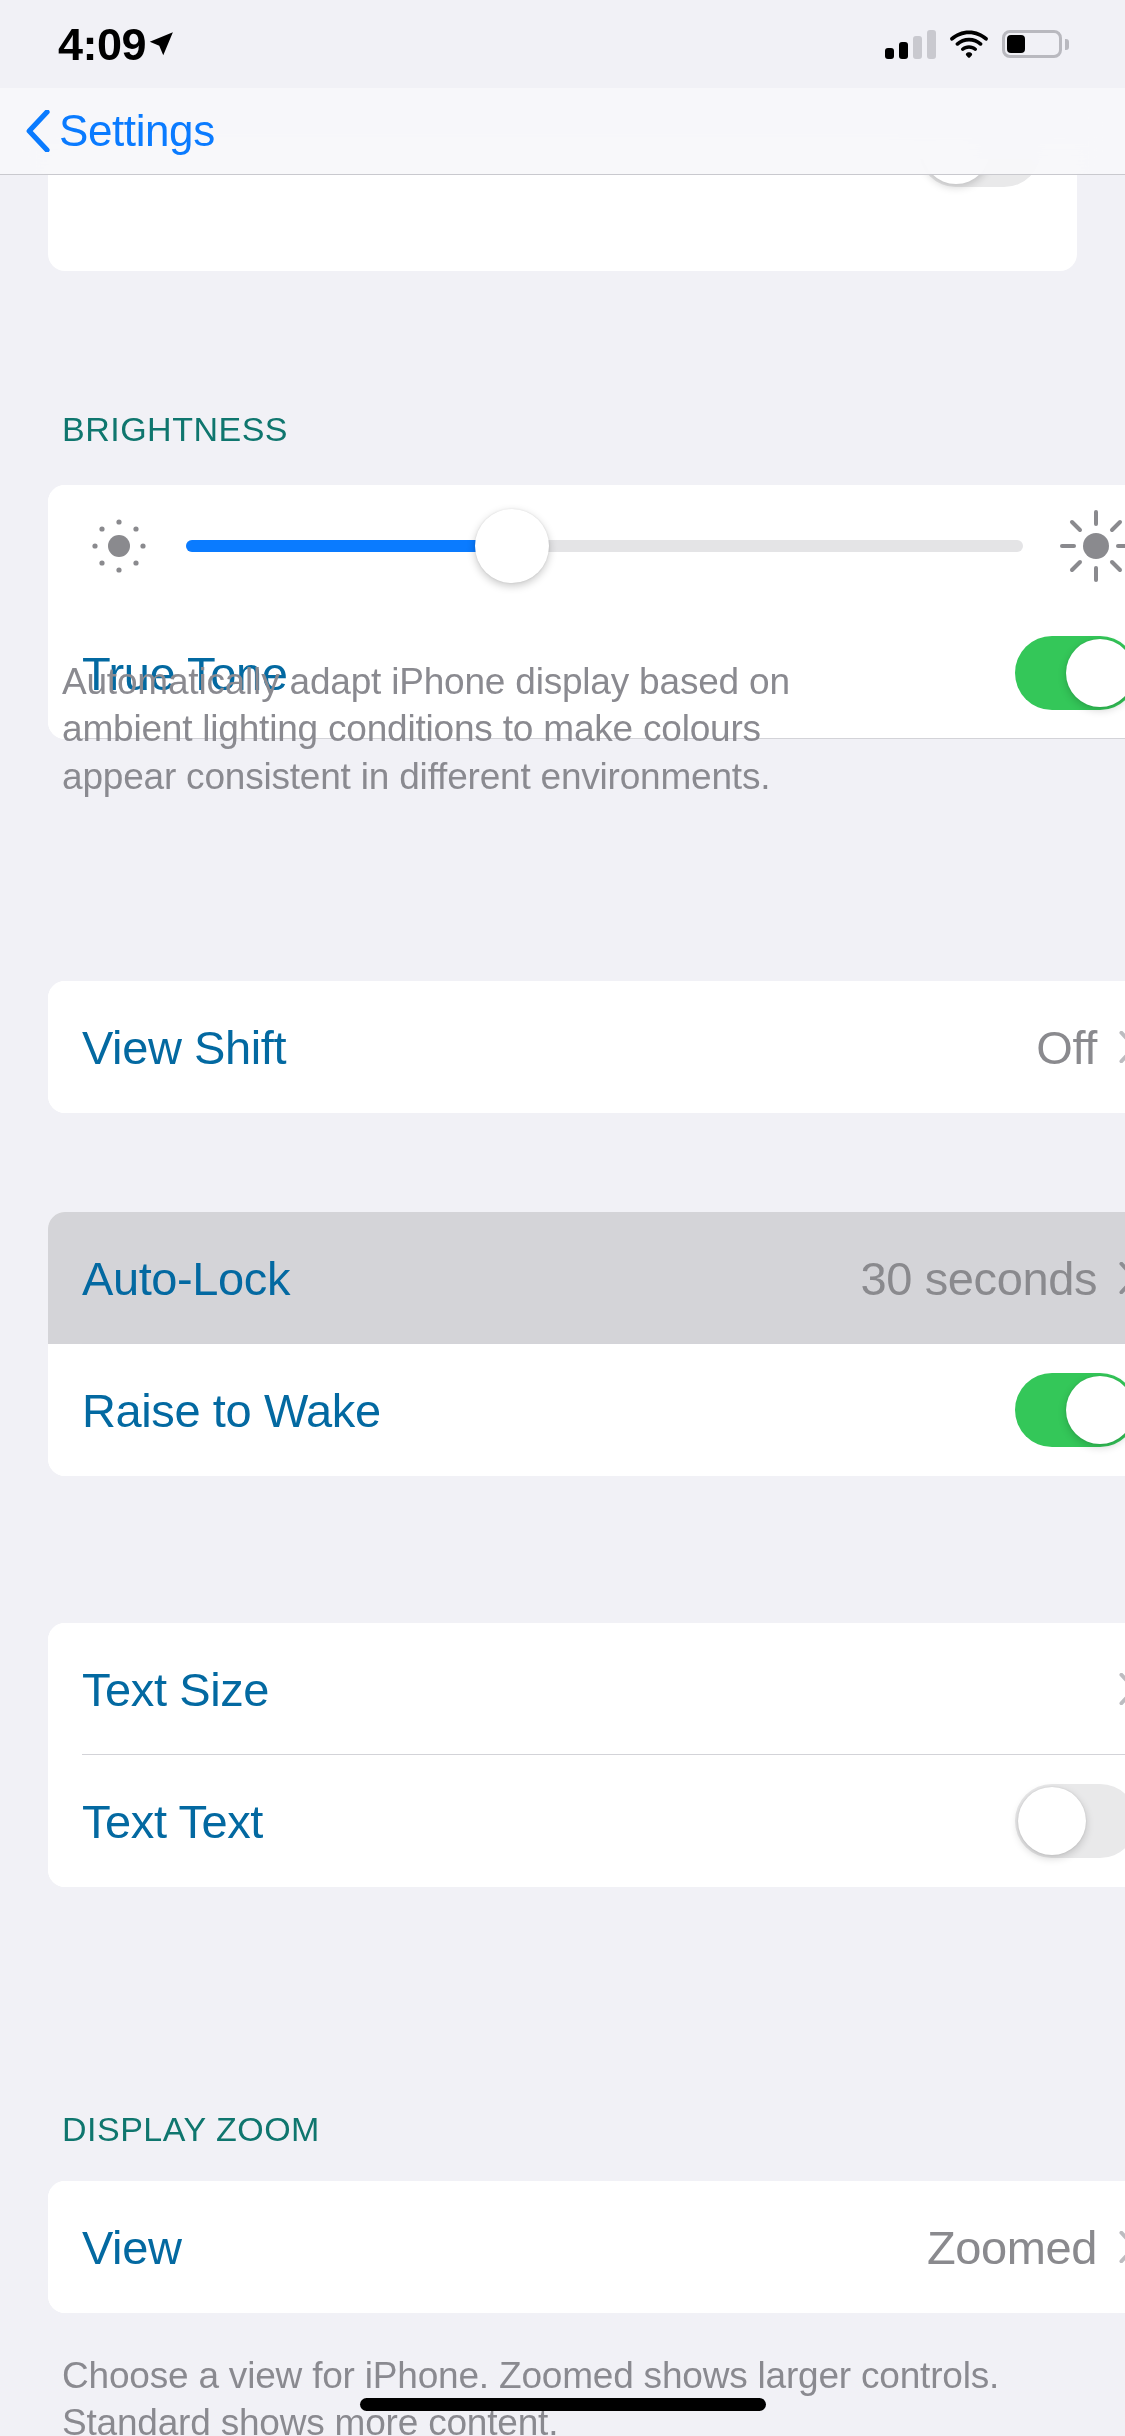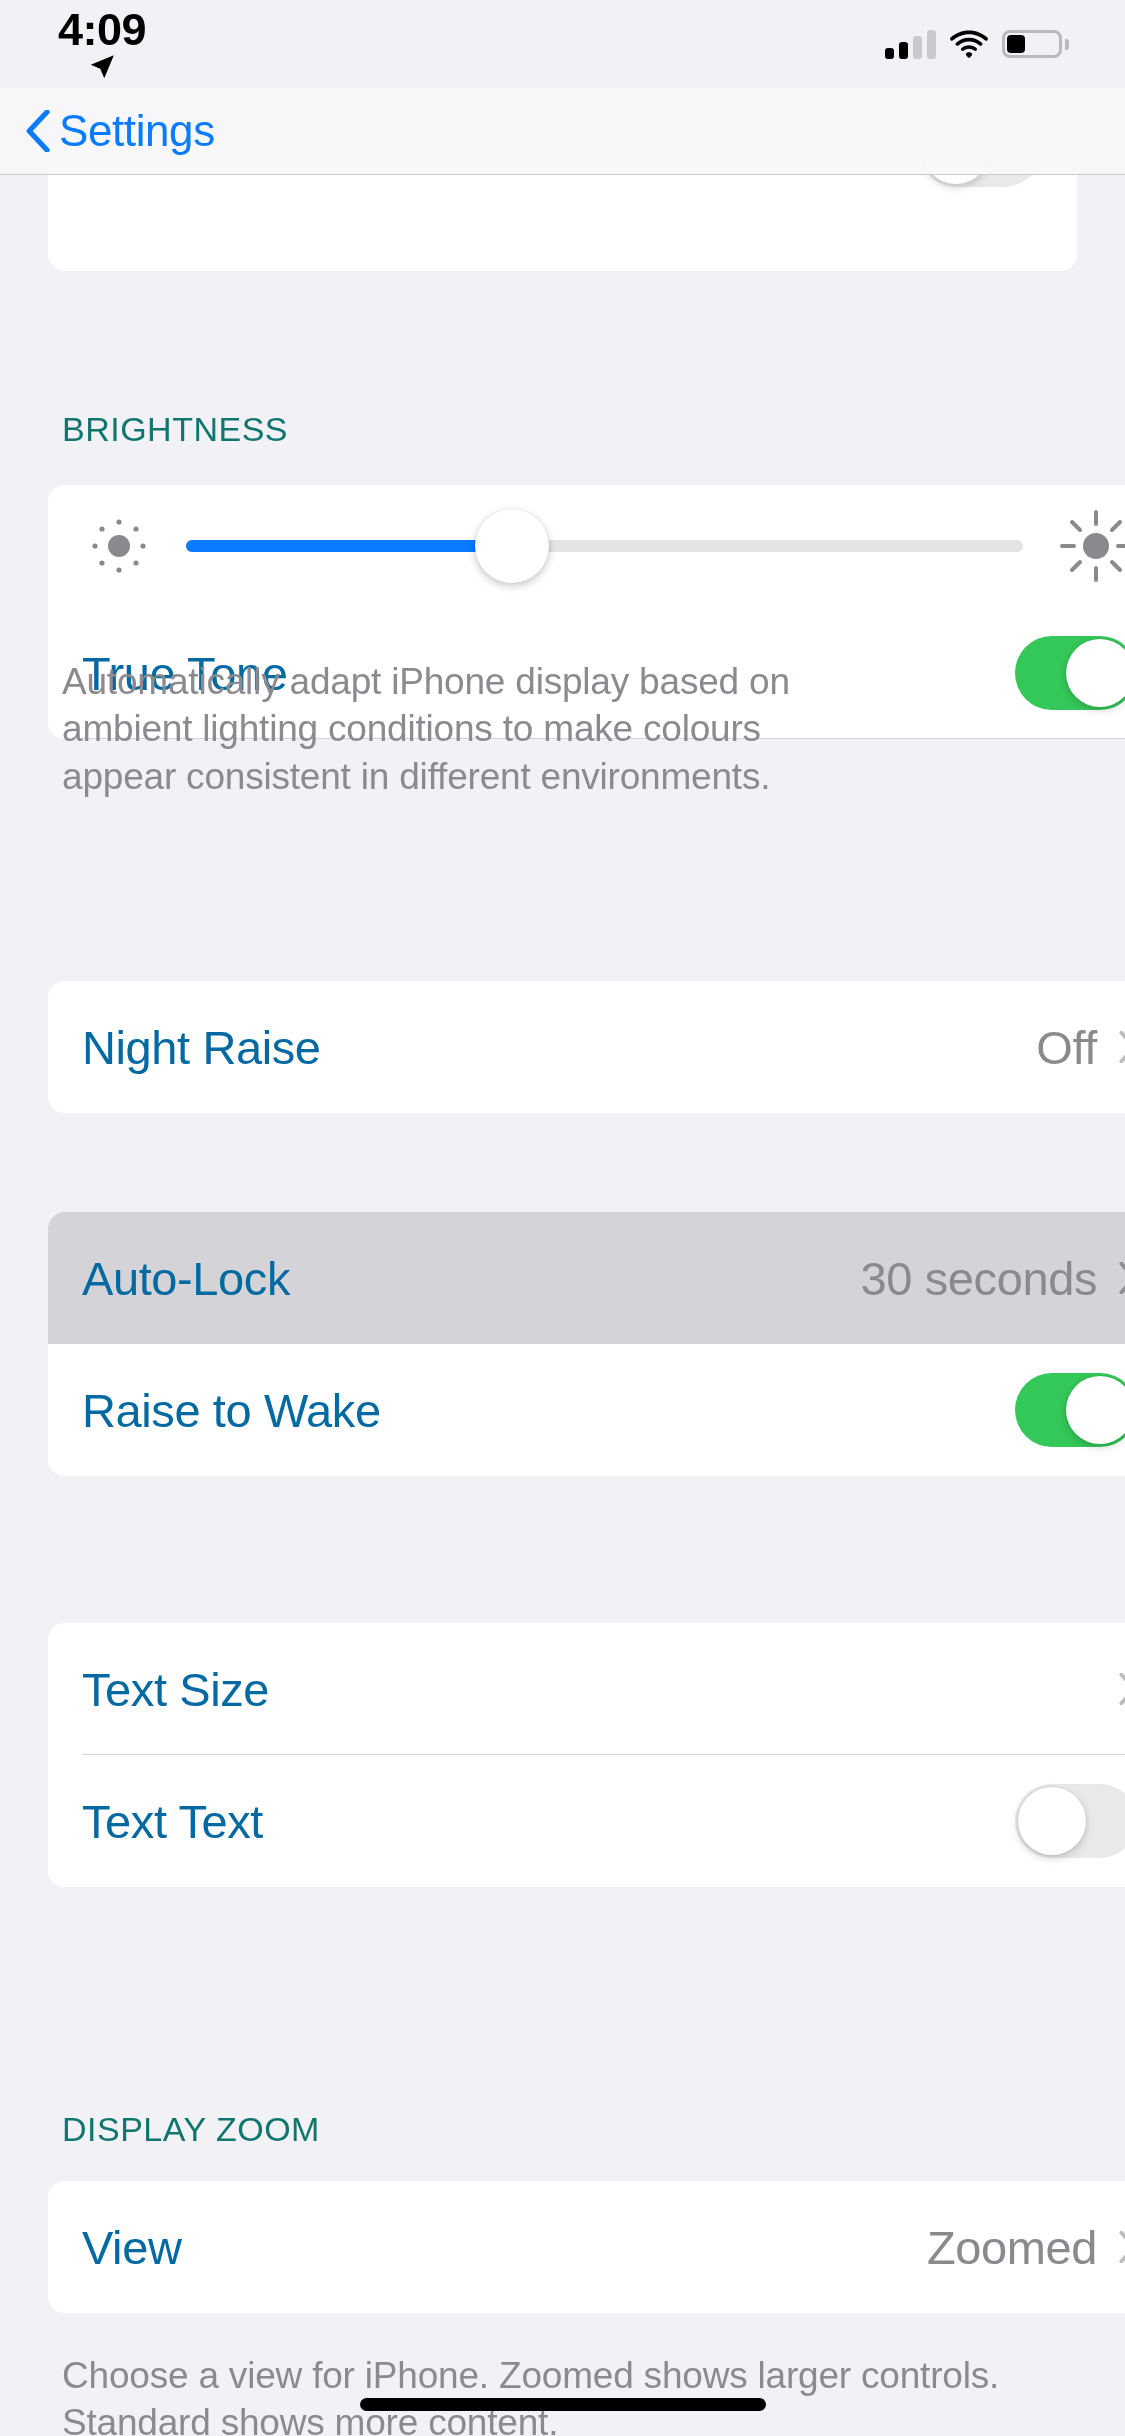--- a/index.html
+++ b/index.html
@@ -19,21 +19,21 @@
 
   
   #status-bar {
     position:absolute; top:0; left:0;
     width:1125px; height:88px;
     display:flex; align-items:center; justify-content:space-between;
     padding:0 56px 0 58px;
     z-index:40;
     background:transparent;
   }
-  #status-left { display:flex; align-items:center; gap:0;flex-direction:column; }
+  #status-left { display:flex; align-items:center; gap:0; }
   #clock { font-size:45px; font-weight:600; color:#000; letter-spacing:-0.5px; line-height:1; }
   #loc-arrow { width:30px; height:30px; display:block; }
   #status-right { display:flex; align-items:center; gap:14px; }
 
   .sig-bars { display:flex; align-items:flex-end; gap:5px; height:30px; }
   .sig-bars i { display:block; width:9px; border-radius:3px; background:#000; }
   .sig-bars i.off { background:#c9c9cf; }
   .sig-bars i:nth-child(1){ height:11px; }
   .sig-bars i:nth-child(2){ height:17px; }
   .sig-bars i:nth-child(3){ height:23px; }
@@ -290,21 +290,21 @@
         <div class="toggle on">
             <span class="knob"></span>
           </div>
       </div>
     </div>
 
     <div class="group-footer" style="position:absolute; top:483px; left:0; width:892px;">Automatically adapt iPhone display based on ambient lighting conditions to make colours appear consistent in different environments.</div>
 
     <div class="card" style="position:absolute; top:806px; left:0; width:1125px;">
       <div class="row">
-        <span class="row-label">Night Raise</span>
+        <span class="row-label">View Shift</span>
         <div class="row-right">
           <span class="row-value">Off</span>
           <svg class="chevron-right-icon" viewBox="0 0 10 18">
             <path d="M1.3 1 L8.6 9 L1.3 17" fill="none" stroke="#bcbcc0" stroke-width="2.2" stroke-linecap="round" stroke-linejoin="round"></path>
           </svg>
         </div>
       </div>
     </div>
 
     <div class="card" style="position:absolute; top:1037px; left:0; width:1125px;">

